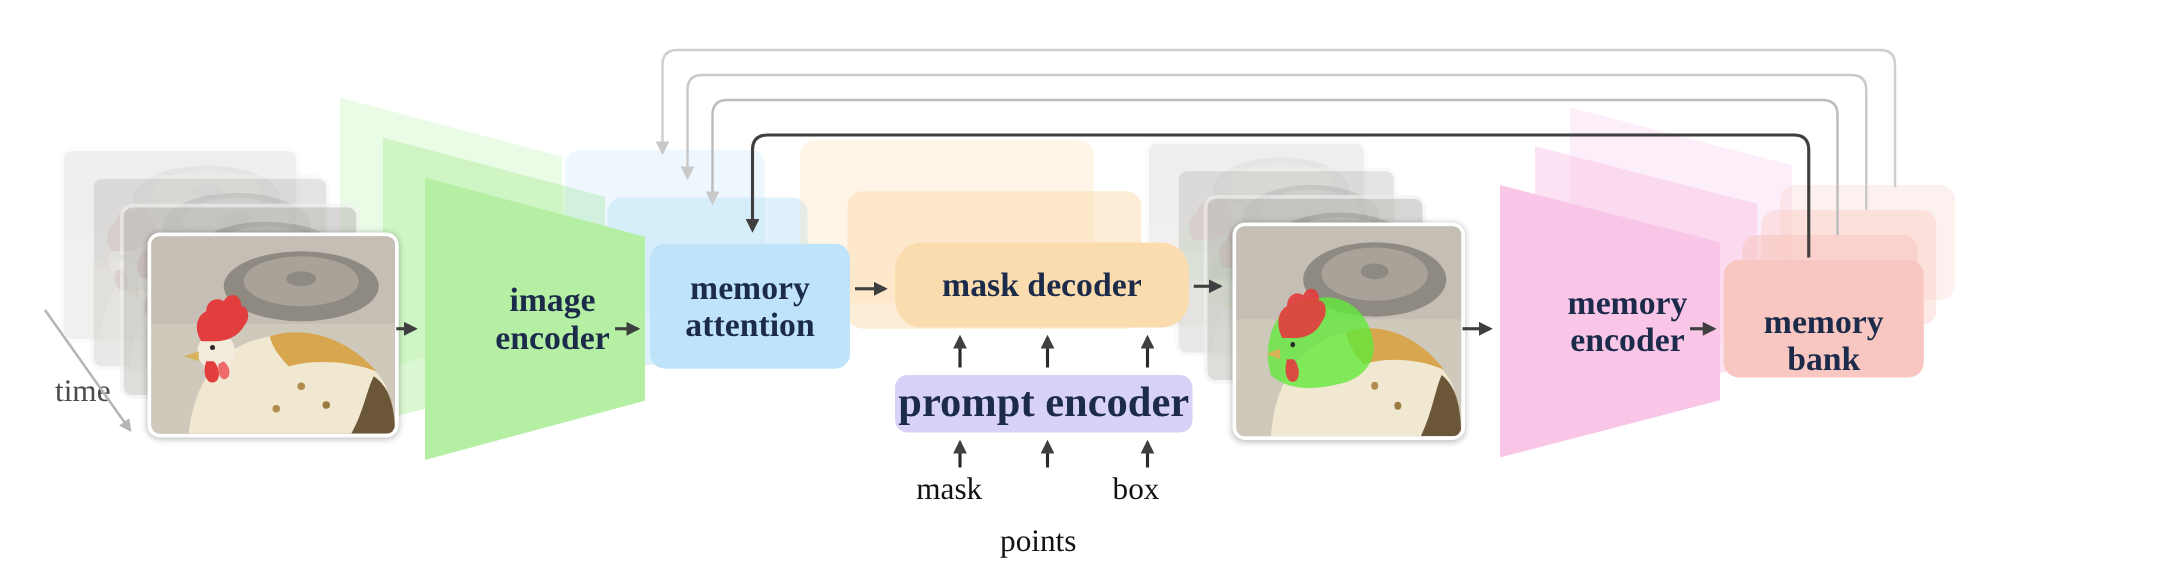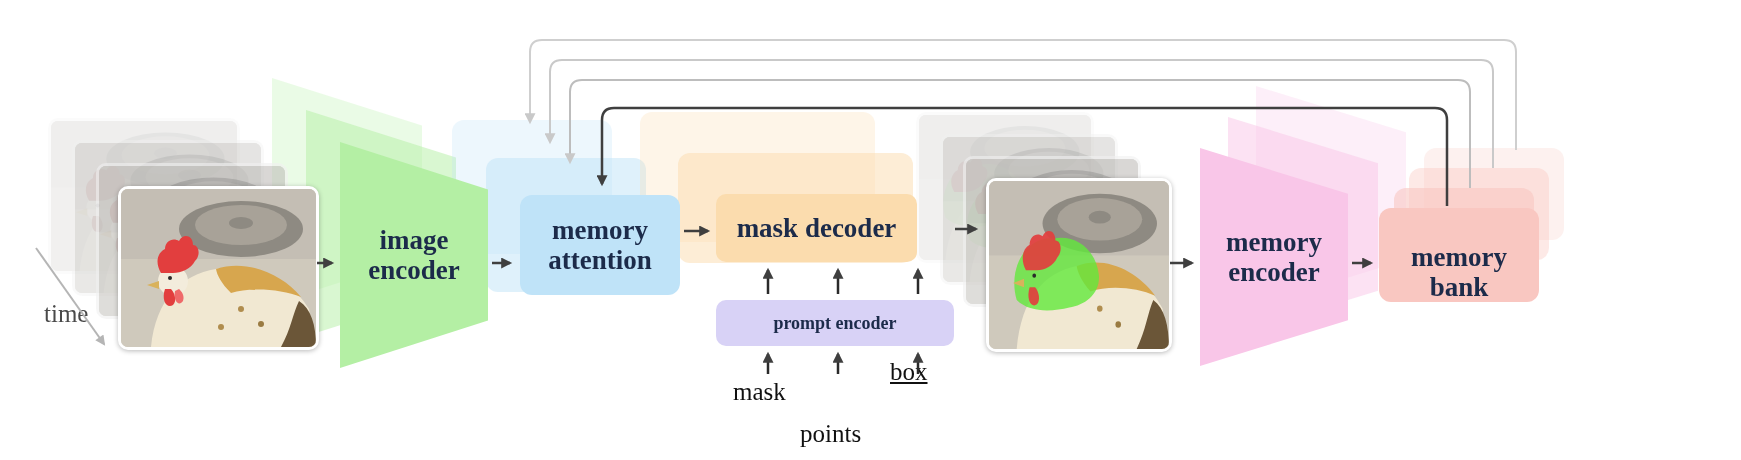--- a/index.html
+++ b/index.html
@@ -14,21 +14,21 @@
   .node{
     position:absolute;
     display:flex;align-items:center;justify-content:center;
     text-align:center;
     font-weight:bold;font-size:27px;line-height:1.12;
     color:var(--label-text,#1c2b4a);
     border-radius:12px;
     z-index:10;
   }
   .ghost{position:absolute;border-radius:12px;z-index:2;}
-  .trap{clip-path:polygon(0 0,100% 21%,100% 79%,0 100%);border-radius:0;}
+  .trap{clip-path:polygon(0 0,100% 21%,100% 79%,0 100%);border-radius:0;padding-left:28px;}
   .node-green{background:var(--image-encoder,#b4efa4);}
   .ghost-green{background:var(--image-encoder,#b4efa4);}
   .node-blue{background:var(--memory-attention,#bfe3f8);}
   .ghost-blue{background:var(--memory-attention,#bfe3f8);}
   .node-orange{background:var(--mask-decoder,#fbdcae);}
   .ghost-orange{background:var(--mask-decoder,#fbdcae);}
   .node-purple{background:var(--prompt-encoder,#d8d2f6);}
   .node-pink{background:var(--memory-encoder,#f9c6e8);}
   .ghost-pink{background:var(--memory-encoder,#f9c6e8);}
   .node-salmon{background:var(--memory-bank,#f9c7c1);}
@@ -143,31 +143,31 @@
   </div>
 
   <div class="ghost ghost-blue" style="left:452px;top:120px;width:160px;height:134px;opacity:.28;"></div>
   <div class="ghost ghost-blue" style="left:486px;top:158px;width:160px;height:134px;opacity:.5;"></div>
   <div class="node node-blue" style="left:520px;top:195px;width:160px;height:100px;">
     <span>memory attention</span>
   </div>
 
   <div class="ghost ghost-orange" style="left:640px;top:112px;width:235px;height:130px;opacity:.28;"></div>
   <div class="ghost ghost-orange" style="left:678px;top:153px;width:235px;height:110px;opacity:.5;"></div>
-  <div class="node node-orange" style="left:716px;top:194px;width:201px;height:68px;border-radius:10px;align-items:center;">
+  <div class="node node-orange" style="left:716px;top:194px;width:235px;height:68px;border-radius:22px;align-items:center;">
     <span>mask decoder</span>
   </div>
 
-  <div class="node node-purple" style="left:716px;top:300px;width:238px;height:46px;border-radius:10px;font-size:18px;">
+  <div class="node node-purple" style="left:716px;top:300px;width:238px;height:46px;border-radius:10px;font-size:34px;">
     <span>prompt encoder</span>
   </div>
 
   <div class="io-label" style="left:733px;top:378px;width:70px;">mask</div>
   <div class="io-label" style="left:800px;top:378px;width:76px;margin-top:42px;">points</div>
-  <div class="io-label" style="left:890px;top:358px;width:56px;text-decoration:underline;">box</div>
+  <div class="io-label" style="left:890px;top:378px;width:56px;">box</div>
 
   <div class="photo ph-ghost" style="left:916px;top:112px;width:172px;height:145px;opacity:.25;">
     <svg viewBox="0 0 195 158" preserveAspectRatio="none">
       <rect width="195" height="158" fill="#cfc9bc"></rect>
         <rect width="195" height="70" fill="#c4beb4"></rect>
       <ellipse cx="120" cy="40" rx="62" ry="28" fill="#8e8a82"></ellipse>
         <ellipse cx="120" cy="36" rx="46" ry="20" fill="#a8a298"></ellipse>
       <path d="M30,158 C35,110 60,86 95,80 C135,72 170,90 188,120 L195,158 Z" fill="#f1e8d2"></path>
       <path d="M95,80 C125,70 160,84 180,108 C160,100 130,98 110,104 C100,94 96,86 95,80 Z" fill="#d7a64e"></path>
       <path d="M178,112 C190,120 195,135 195,158 L160,158 C170,140 172,124 178,112 Z" fill="#6b5638"></path>

